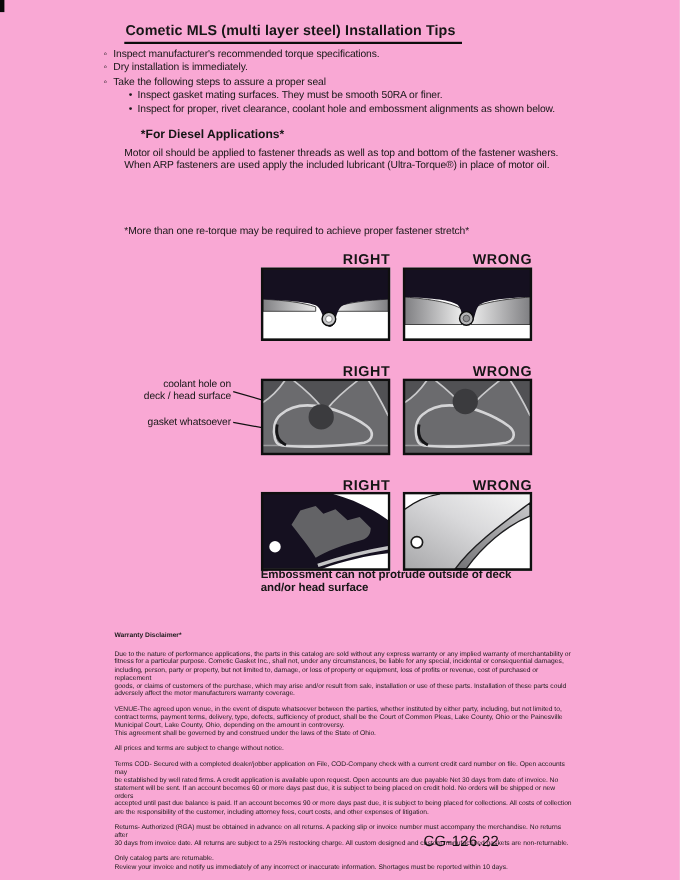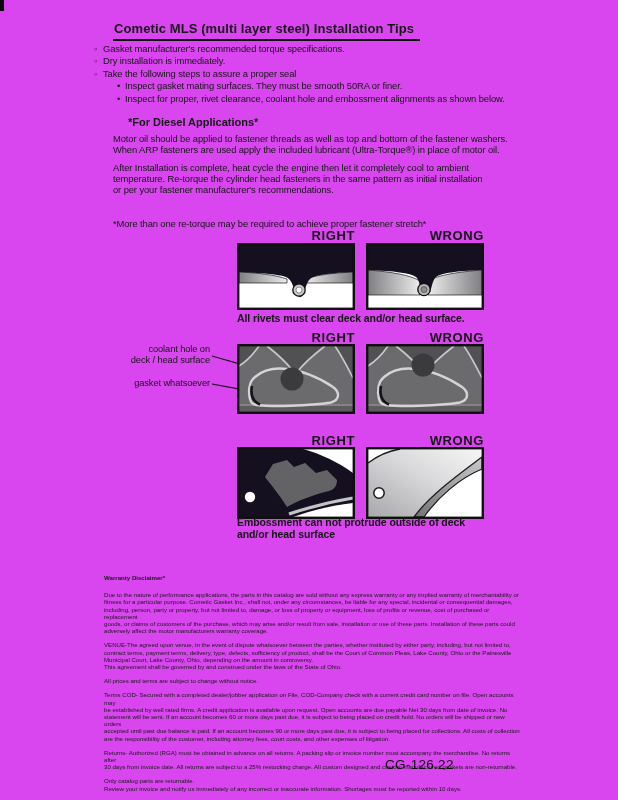--- a/index.html
+++ b/index.html
@@ -1,18 +1,18 @@
 <!DOCTYPE html>
 <html><head>
 <meta charset="utf-8">
 <style>
   html,body{margin:0;padding:0;}
   body{background:#e8e8e8;}
   .page{
-    position:relative;width:618px;height:800px;background:#d946ef;
+    position:relative;width:618px;height:800px;background:#f9a8d4;
     font-family:"Liberation Sans","DejaVu Sans",sans-serif;color:#161616;
     overflow:hidden;margin:0 auto;
   }
   .abs{position:absolute;}
   .preline{white-space:pre-line;}
   .title{
     font-size:13px;font-weight:bold;letter-spacing:0.1px;
     border-bottom:2px solid #0d0d0d;padding:0 6px 3px 1px;display:inline-block;
   }
   .bullets{font-size:9.4px;line-height:12.4px;letter-spacing:-0.1px;width:460px;}
@@ -61,21 +61,21 @@
 
   <div class="abs scan-mark" style="left:0;top:1;"></div>
 
   <div class="abs" style="left:113px;top:19px;">
     <span class="title">Cometic MLS (multi layer steel) Installation Tips</span>
   </div>
 
   <div class="abs bullets" style="left:94px;top:43px;">
     <div class="bullet-row">
       <span class="bullet-marker">◦</span>
-      <span>Gasket manufacturer's recommended torque specifications.</span>
+      <span>Inspect manufacturer's recommended torque specifications.</span>
     </div>
     <div class="bullet-row">
       <span class="bullet-marker">◦</span>
       <span>Dry installation is immediately.</span>
     </div>
     <div class="bullet-row">
       <span class="bullet-marker">◦</span>
       <span>Take the following steps to assure a proper seal</span>
     </div>
     <div class="bullet-row sub">
@@ -84,24 +84,21 @@
     </div>
     <div class="bullet-row sub">
       <span class="bullet-marker">•</span>
       <span>Inspect for proper, rivet clearance, coolant hole and embossment alignments as shown below.</span>
     </div>
   </div>
 
   <div class="abs diesel-heading" style="left:128px;top:116px;">*For Diesel Applications*</div>
   <div class="abs body-para preline" style="left:113px;top:134px;">Motor oil should be applied to fastener threads as well as top and bottom of the fastener washers.
 When ARP fasteners are used apply the included lubricant (Ultra-Torque®) in place of motor oil.</div>
-  <div class="abs body-para preline" style="left:113px;top:163px;">After Installation is complete, heat cycle the engine then let it completely cool to ambient
-temperature. Re-torque the cylinder head fasteners in the same pattern as initial installation
-or per your fastener manufacturer's recommendations.</div>
-  <div class="abs body-para" style="left:113px;top:205px;margin-top:14px;">*More than one re-torque may be required to achieve proper fastener stretch*</div>
+  <div class="abs body-para" style="left:113px;top:205px;">*More than one re-torque may be required to achieve proper fastener stretch*</div>
 
   <div class="abs diagram-label" style="left:237px;top:228px;">RIGHT</div>
   <div class="abs diagram-label" style="left:366px;top:228px;">WRONG</div>
 
   <div class="abs" style="left:237px;top:243px;">
     <svg width="118" height="67" viewBox="0 0 118 67">
       <rect x="0" y="0" width="118" height="67" fill="#ffffff"></rect>
       <path d="M2,29 C22,30 38,32 50,36 L50,40 L2,40 Z" fill="url(#gDeckL)" stroke="#1a1a1a" stroke-width="0.7"></path>
       <path d="M116,29 C96,30 80,32 68,36 L68,40 L116,40 Z" fill="url(#gDeckR)" stroke="#1a1a1a" stroke-width="0.7"></path>
       <path d="M2,2 L116,2 L116,29 C95,30 81,31.5 75,34.5 C70,37 68.5,45 67,51 Q63,57.5 59,51 C56.5,45 55,37 50,34.5 C43,31.5 23,30 2,29 Z" fill="#151020"></path>
@@ -116,21 +113,20 @@
       <rect x="0" y="0" width="118" height="67" fill="#ffffff"></rect>
       <path d="M2,27 C26,29 44,32 54,38 L54,52 L2,52 Z" fill="url(#gDeckL)" stroke="#1a1a1a" stroke-width="0.7"></path>
       <path d="M116,27 C92,29 72,32 62,38 L62,52 L116,52 Z" fill="url(#gDeckR)" stroke="#1a1a1a" stroke-width="0.7"></path>
       <path d="M2,2 L116,2 L116,27 C90,28 76,30 70,34 C66.5,37 66,44 64,49 Q60,55 56,49 C54,44 53.5,37 50,34 C44,30 28,28 2,27 Z" fill="#151020"></path>
       <circle cx="58" cy="46.5" r="6.2" fill="#b5b5b7" stroke="#0d0d0d" stroke-width="1.3"></circle>
       <circle cx="58" cy="46.5" r="3" fill="#8e8e90" stroke="#333335" stroke-width="0.6"></circle>
       <rect x="1.2" y="1.2" width="115.6" height="64.6" fill="none" stroke="#0f0f0f" stroke-width="2.4"></rect>
     </svg>
   </div>
 
-  <div class="abs caption" style="left:237px;top:313px;">All rivets must clear deck and/or head surface.</div>
 
   <div class="abs diagram-label" style="left:237px;top:330px;">RIGHT</div>
   <div class="abs diagram-label" style="left:366px;top:330px;">WRONG</div>
 
   <div class="abs callout preline" style="left:98px;top:344px;">coolant hole on
 deck / head surface</div>
   <div class="abs callout" style="left:98px;top:378px;">gasket whatsoever</div>
 
   <div class="abs" style="left:205px;top:342px;">
     <svg width="100" height="62" viewBox="0 0 100 62">

